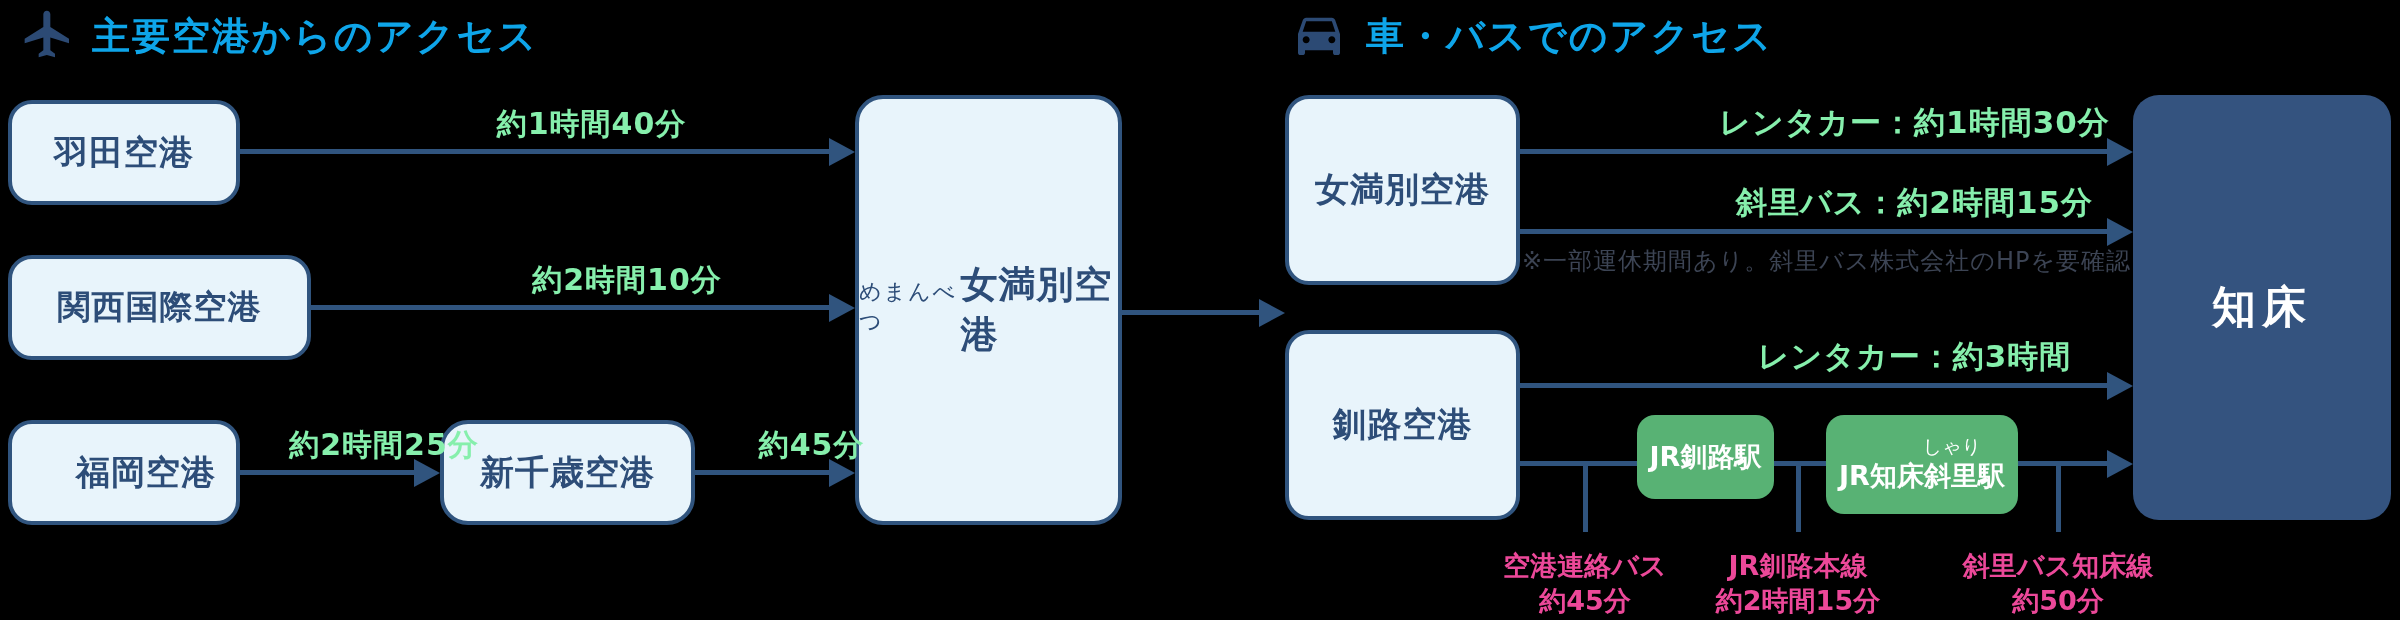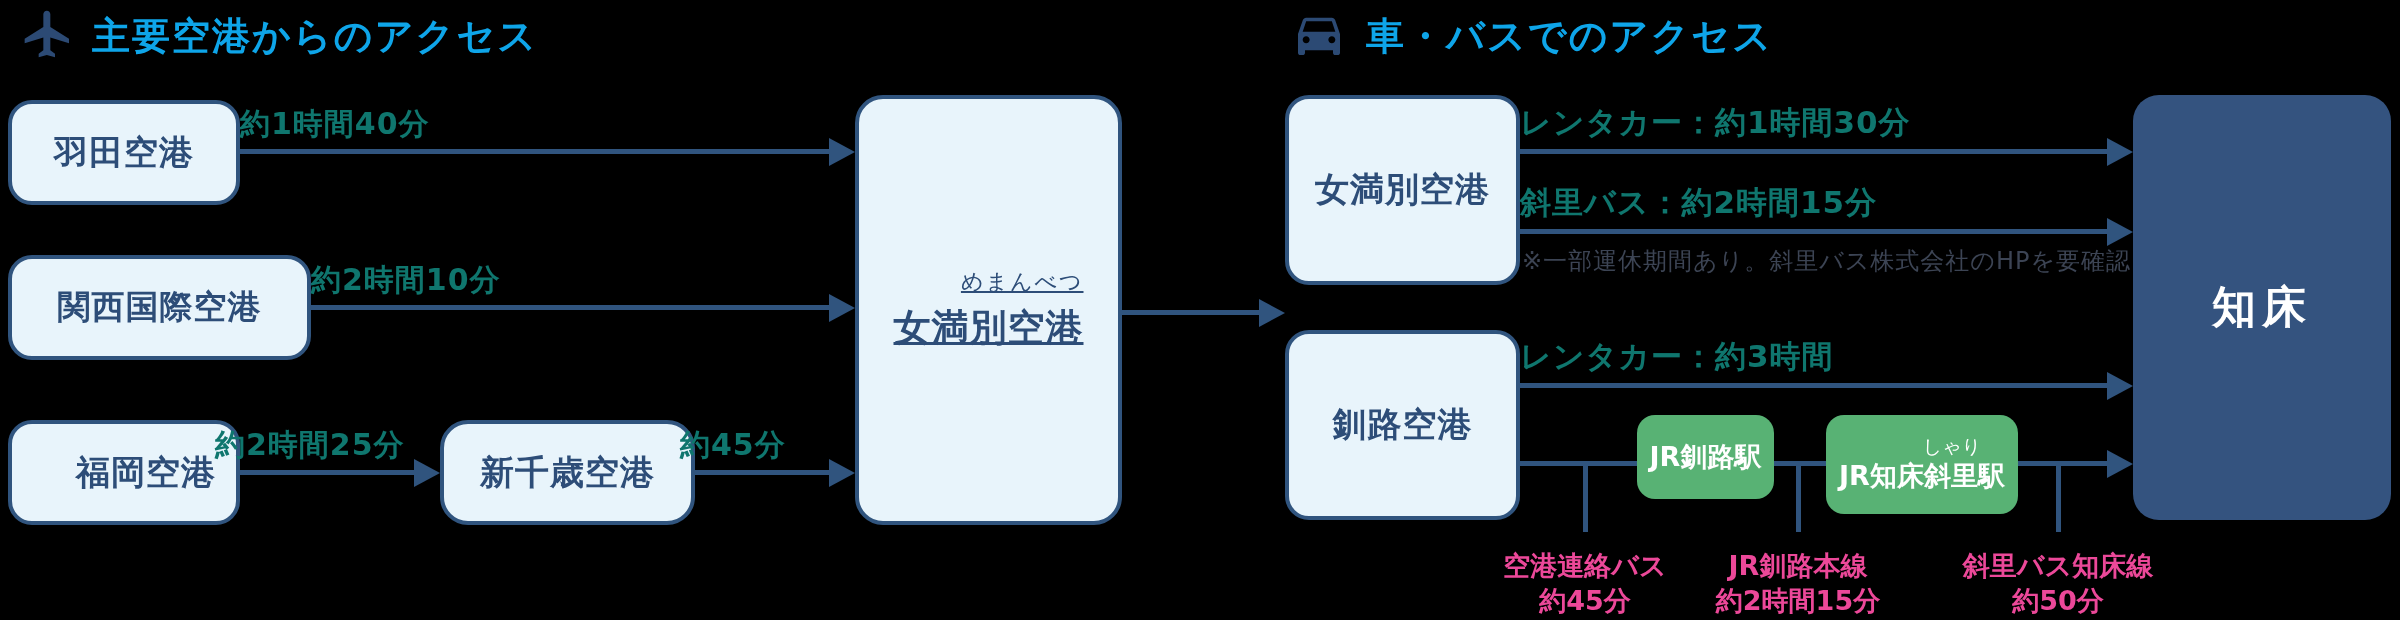--- a/index.html
+++ b/index.html
@@ -14,21 +14,21 @@
     font-weight:700;font-size:38px;letter-spacing:2px;
   }
   .hdr svg{flex:0 0 auto;}
   
   .node{
     position:absolute;display:flex;align-items:center;justify-content:center;
     background:#e8f4fb;border:4px solid #30547e;border-radius:24px;
     color:#2d4d78;font-weight:600;font-size:34px;letter-spacing:1px;box-sizing:border-box;
   }
   .node.big{border-radius:28px;}
-  .node .inner{display:flex;flex-direction:column;align-items:flex-end;text-decoration:underline;}
+  .node .inner{display:flex;flex-direction:row;align-items:center;}
   .furi{font-size:22px;font-weight:500;letter-spacing:2px;margin-bottom:6px;}
   .main-lbl{font-size:37px;}
   .green-node{
     position:absolute;display:flex;flex-direction:column;align-items:center;justify-content:center;
     background:#58b274;border-radius:18px;color:#ffffff;font-weight:700;font-size:27px;
     box-sizing:border-box;z-index:3;
   }
   .green-node .furi-s{font-size:19px;font-weight:500;line-height:20px;transform:translateX(30px);margin-bottom:2px;}
   .dest{
     position:absolute;display:flex;align-items:center;justify-content:center;
@@ -38,24 +38,24 @@
   
   .arrow{position:absolute;height:5px;background:#30547e;z-index:1;}
   .arrow::after{
     content:'';position:absolute;right:-26px;top:50%;transform:translateY(-50%);
     width:0;height:0;border-left:26px solid #30547e;
     border-top:14px solid transparent;border-bottom:14px solid transparent;
   }
   .vtick{position:absolute;width:5px;background:#30547e;z-index:1;}
   
   .rlabel{
-    position:absolute;color:#0f766e;font-weight:700;font-size:30px;
-    letter-spacing:1px;white-space:nowrap;
+    position:absolute;color:#86efac;font-weight:700;font-size:30px;
+    text-align:center;letter-spacing:1px;white-space:nowrap;padding-left:44px;
   }
-  .rlabel.lg{font-size:31px;}
+  .rlabel.lg{font-size:31px;margin-left:44px;}
   .note{position:absolute;color:#3c4454;font-size:24px;line-height:37px;letter-spacing:1px;white-space:nowrap;}
   .note.center{text-align:center;}
   .sub2{
     position:absolute;color:#ec4899;font-weight:700;font-size:27px;line-height:35px;
     text-align:center;white-space:nowrap;z-index:2;
   }
 </style>
 </head>
 <body>
 

